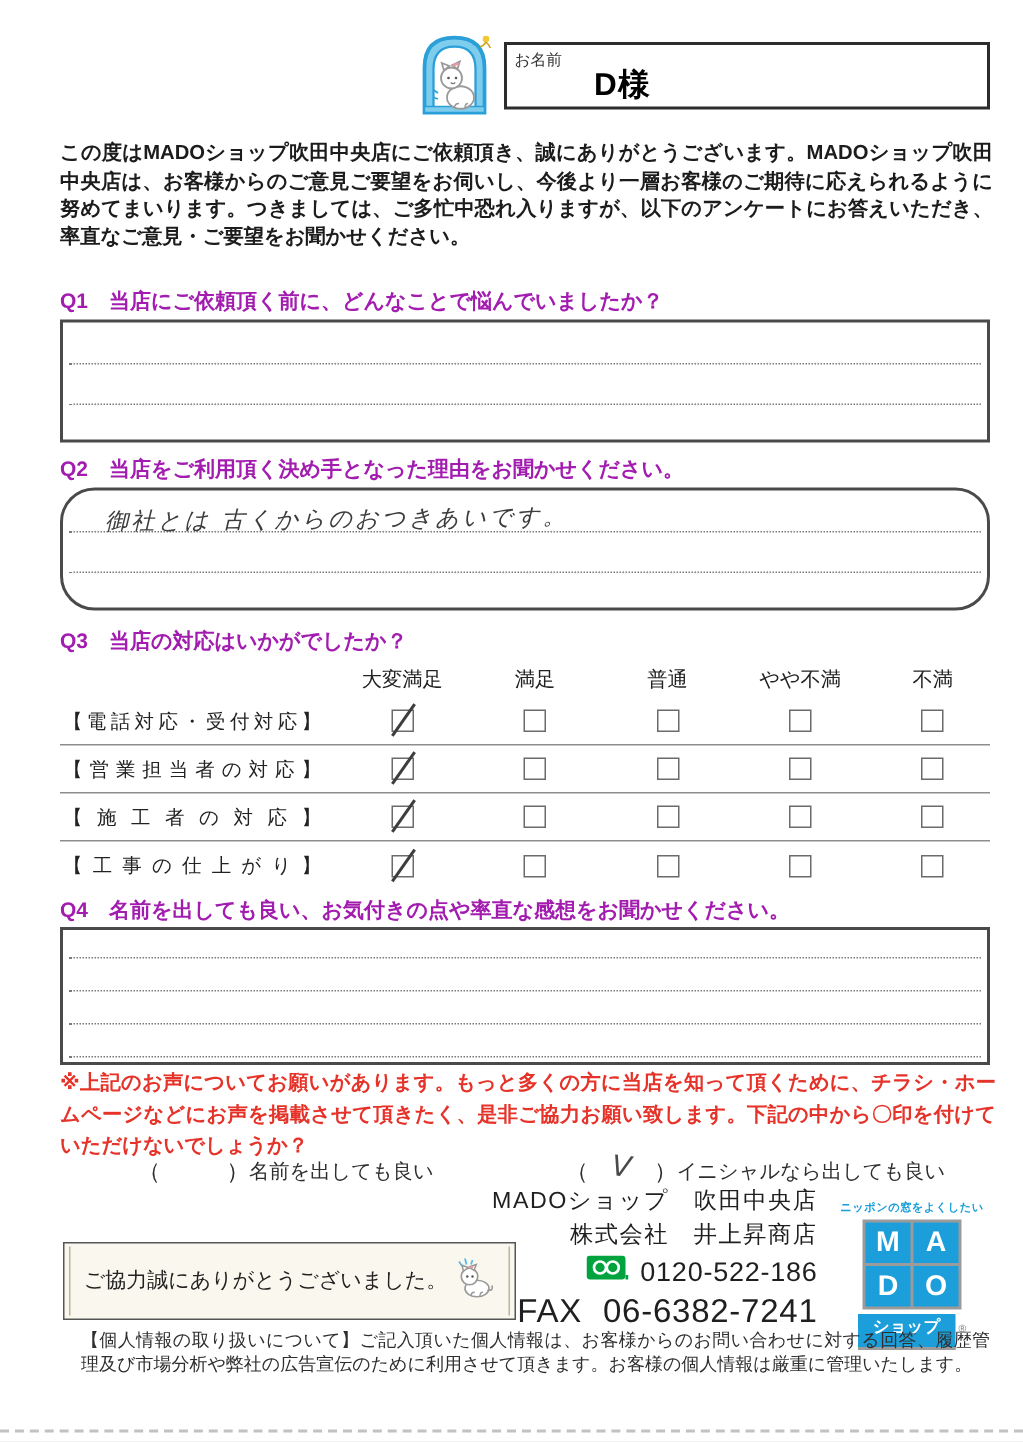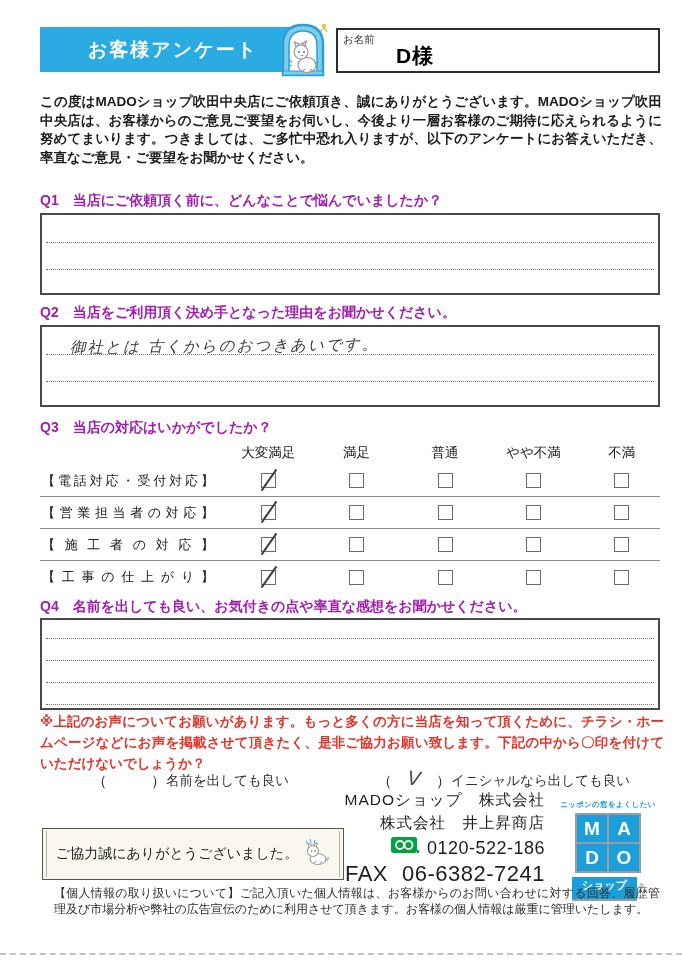--- a/index.html
+++ b/index.html
@@ -127,23 +127,20 @@
     position:absolute; left:54px; top:886px; width:606px;
     font-size:12px; color:#2e2e2e; line-height:15.5px; text-align:justify;
   }
   .scan-line { position:absolute; left:0; top:953px; width:682px; border-top:2px dashed #9a9a9a; opacity:0.6; }
 </style>
 </head>
 <body>
 
 <div class="page">
 
-  <div class="header-bar">
-    <span class="title">お客様アンケート</span>
-  </div>
 
   <span class="cat-window">
     <svg width="48" height="56" viewBox="0 0 48 56">
       <path d="M3 53 V23 Q3 3 23 3 Q43 3 43 23 V53 Z" fill="#7fcdec" stroke="#2b9fd8" stroke-width="2.5"></path>
       <path d="M9 53 V24 Q9 9 23 9 Q37 9 37 24 V53 Z" fill="#ffffff" stroke="#2b9fd8" stroke-width="1.5"></path>
       <rect x="3" y="49" width="40" height="4" fill="#7fcdec" stroke="#2b9fd8" stroke-width="1"></rect>
       <path d="M12 40 l-3 -2 M12 44 l-3 -1" stroke="#2b9fd8" stroke-width="1.2" fill="none"></path>
       <ellipse cx="27" cy="43" rx="9" ry="7.5" fill="#fff" stroke="#9a9a9a" stroke-width="1.2"></ellipse>
       <circle cx="21" cy="30" r="7" fill="#fff" stroke="#9a9a9a" stroke-width="1.2"></circle>
       <path d="M16 25 l-1.5 -5 l5 2 Z" fill="#fff" stroke="#9a9a9a" stroke-width="1.2"></path>
@@ -169,21 +166,21 @@
     <span class="qno">Q1</span><span>当店にご依頼頂く前に、どんなことで悩んでいましたか？</span>
   </div>
   <div class="answer-box" style="top:213px; height:82px;">
     <div class="dotline" style="top:27px;"></div>
     <div class="dotline" style="top:54px;"></div>
   </div>
 
   <div class="q-label" style="top:304px;">
     <span class="qno">Q2</span><span>当店をご利用頂く決め手となった理由をお聞かせください。</span>
   </div>
-  <div class="answer-box" style="top:325px; height:82px;">
+  <div class="answer-box" style="top:325px; height:82px;border-radius:23px;">
     <div class="dotline" style="top:27px;"></div>
     <div class="dotline" style="top:54px;"></div>
     <div class="handwriting">御社とは 古くからのおつきあいです。</div>
   </div>
 
   <div class="q-label" style="top:419px;">
     <span class="qno">Q3</span><span>当店の対応はいかがでしたか？</span>
   </div>
   <div class="q3-table">
     <div class="q3-head">
@@ -290,21 +287,21 @@
     </div>
     <div class="opt-item second">
       <span class="opt-paren">（</span>
       <span class="opt-mark">V</span>
       <span class="opt-paren">）</span>
       <span>イニシャルなら出しても良い</span>
     </div>
   </div>
 
   <div class="company">
-    <div class="c-line1">MADOショップ　株式会社</div>
+    <div class="c-line1">MADOショップ　吹田中央店</div>
     <div class="c-line2">株式会社　井上昇商店</div>
     <div class="c-phone">
       <span class="freedial">
         <svg width="28" height="17" viewBox="0 0 28 17">
           <rect x="0" y="0" width="26" height="16" rx="2.5" fill="#00a33e"></rect>
           <circle cx="9" cy="8" r="4" fill="none" stroke="#fff" stroke-width="1.8"></circle>
           <circle cx="17.5" cy="8" r="4" fill="none" stroke="#fff" stroke-width="1.8"></circle>
           <rect x="26" y="13" width="2" height="3" fill="#00a33e"></rect>
         </svg>
       </span>

